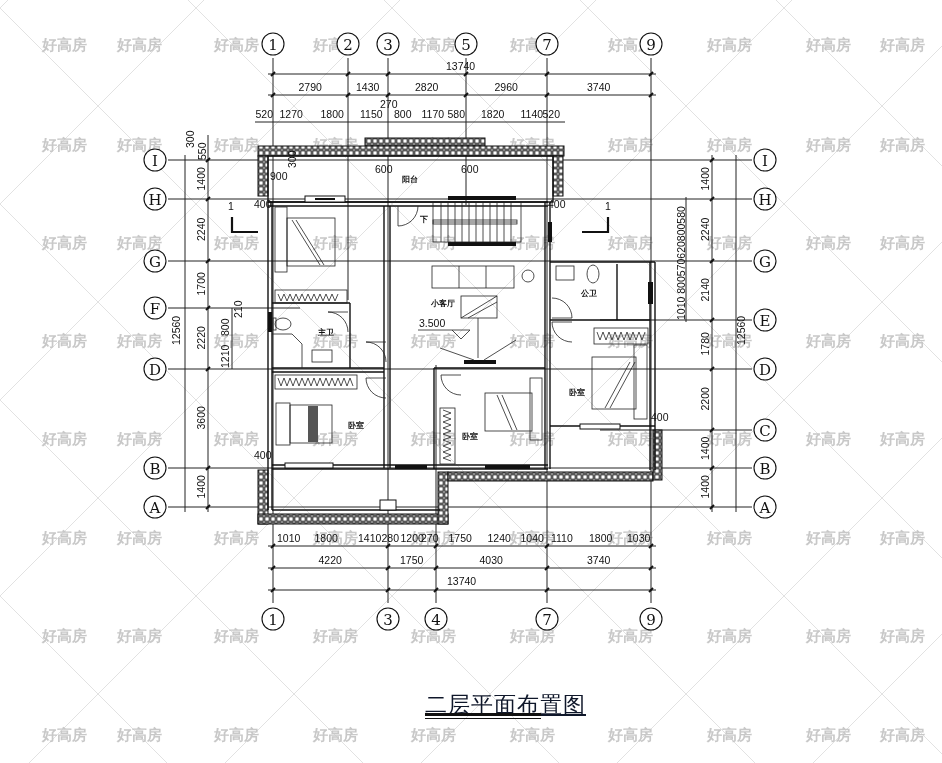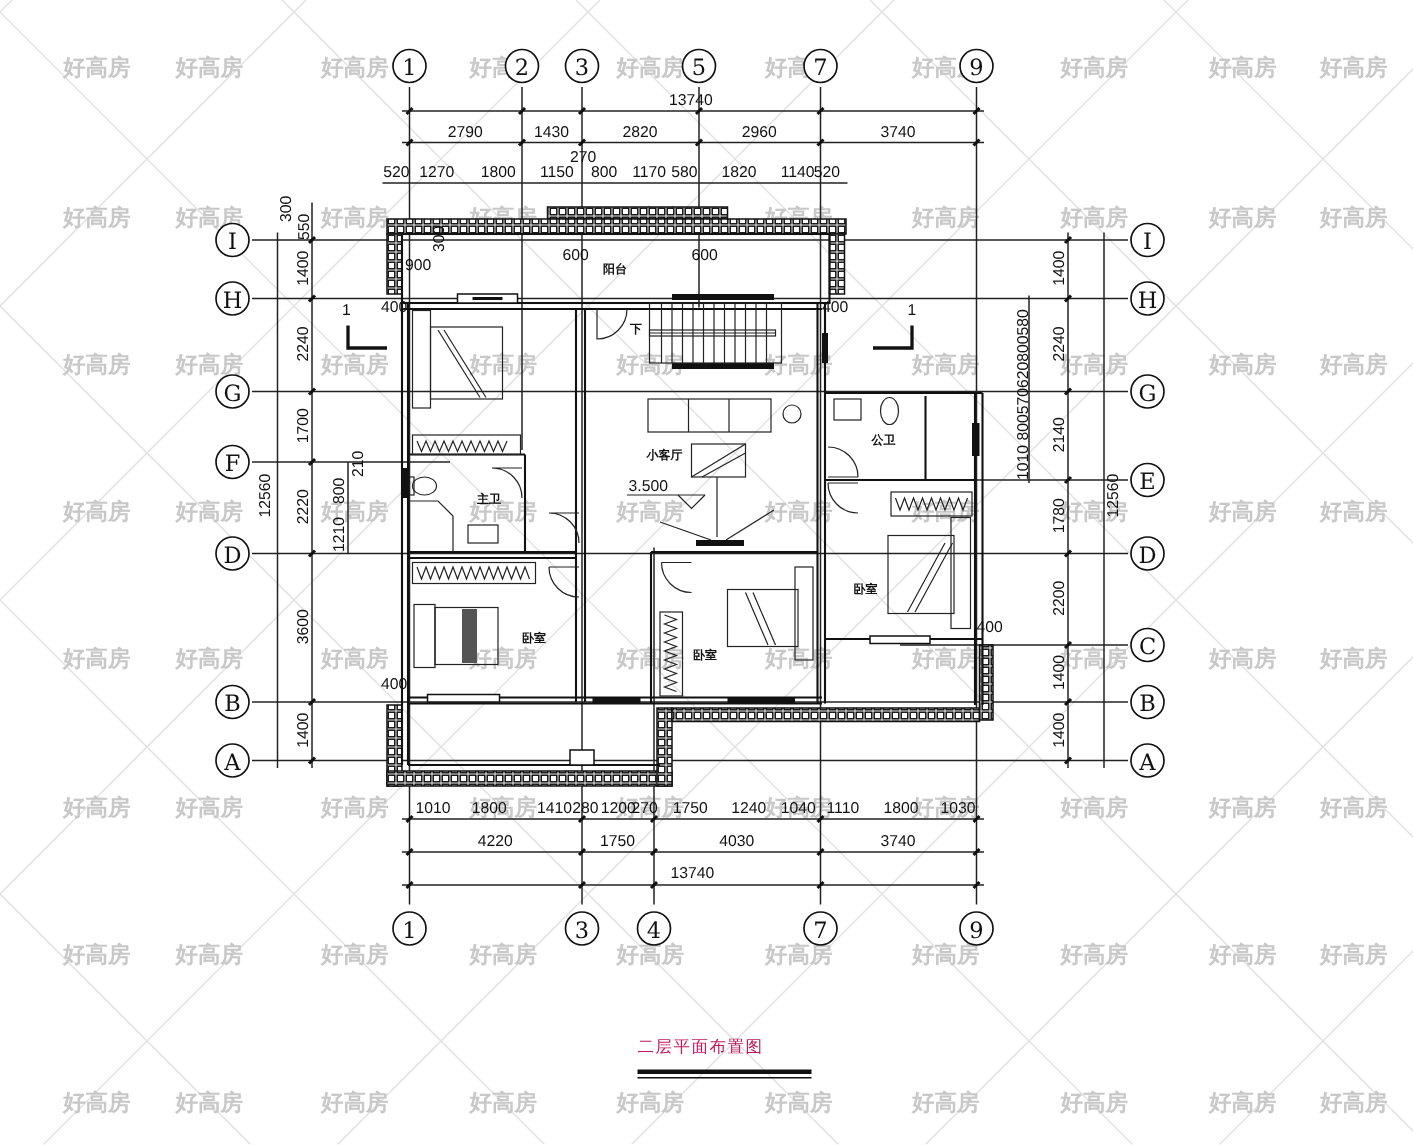--- a/index.html
+++ b/index.html
@@ -12,21 +12,21 @@
   .dim { stroke: #222; stroke-width: 1; }
   .tick { stroke: #111; stroke-width: 2; }
   .wall { stroke: #111; stroke-width: 1.4; fill: none; }
   .thin { stroke: #222; stroke-width: 0.8; fill: none; }
   .bubble { fill: #fff; stroke: #111; stroke-width: 1.1; }
   .bubble-txt { font-family: "DejaVu Serif", serif; font-size: 15px; fill: #111; text-anchor: middle; dominant-baseline: central; }
   .dimtxt { font-family: "Liberation Sans", sans-serif; font-size: 10.5px; fill: #111; }
   .room { font-family: "DejaVu Sans", sans-serif; font-size: 8px; font-weight: bold; fill: #111; }
   .parapet { fill: url(#brick); stroke: #111; stroke-width: 1; }
   #title { position: absolute; left: 425px; top: 690px; font-family: "DejaVu Sans", sans-serif;
-           font-size: 11px; color: #be185d; letter-spacing: 1px; }
+           font-size: 22px; color: #0f172a; letter-spacing: 1px; text-decoration: underline; }
   #title-line1 { position: absolute; left: 425px; top: 713px; width: 116px; height: 3px; background: #111; }
   #title-line2 { position: absolute; left: 425px; top: 718px; width: 116px; height: 1px; background: #111; }
 </style>
 </head>
 <body>
 
 <svg id="plan" viewBox="0 0 942 763" xmlns="http://www.w3.org/2000/svg">
   <defs>
     <pattern id="brick" width="6" height="6" patternUnits="userSpaceOnUse">
       <rect width="6" height="6" fill="#fff"></rect>

